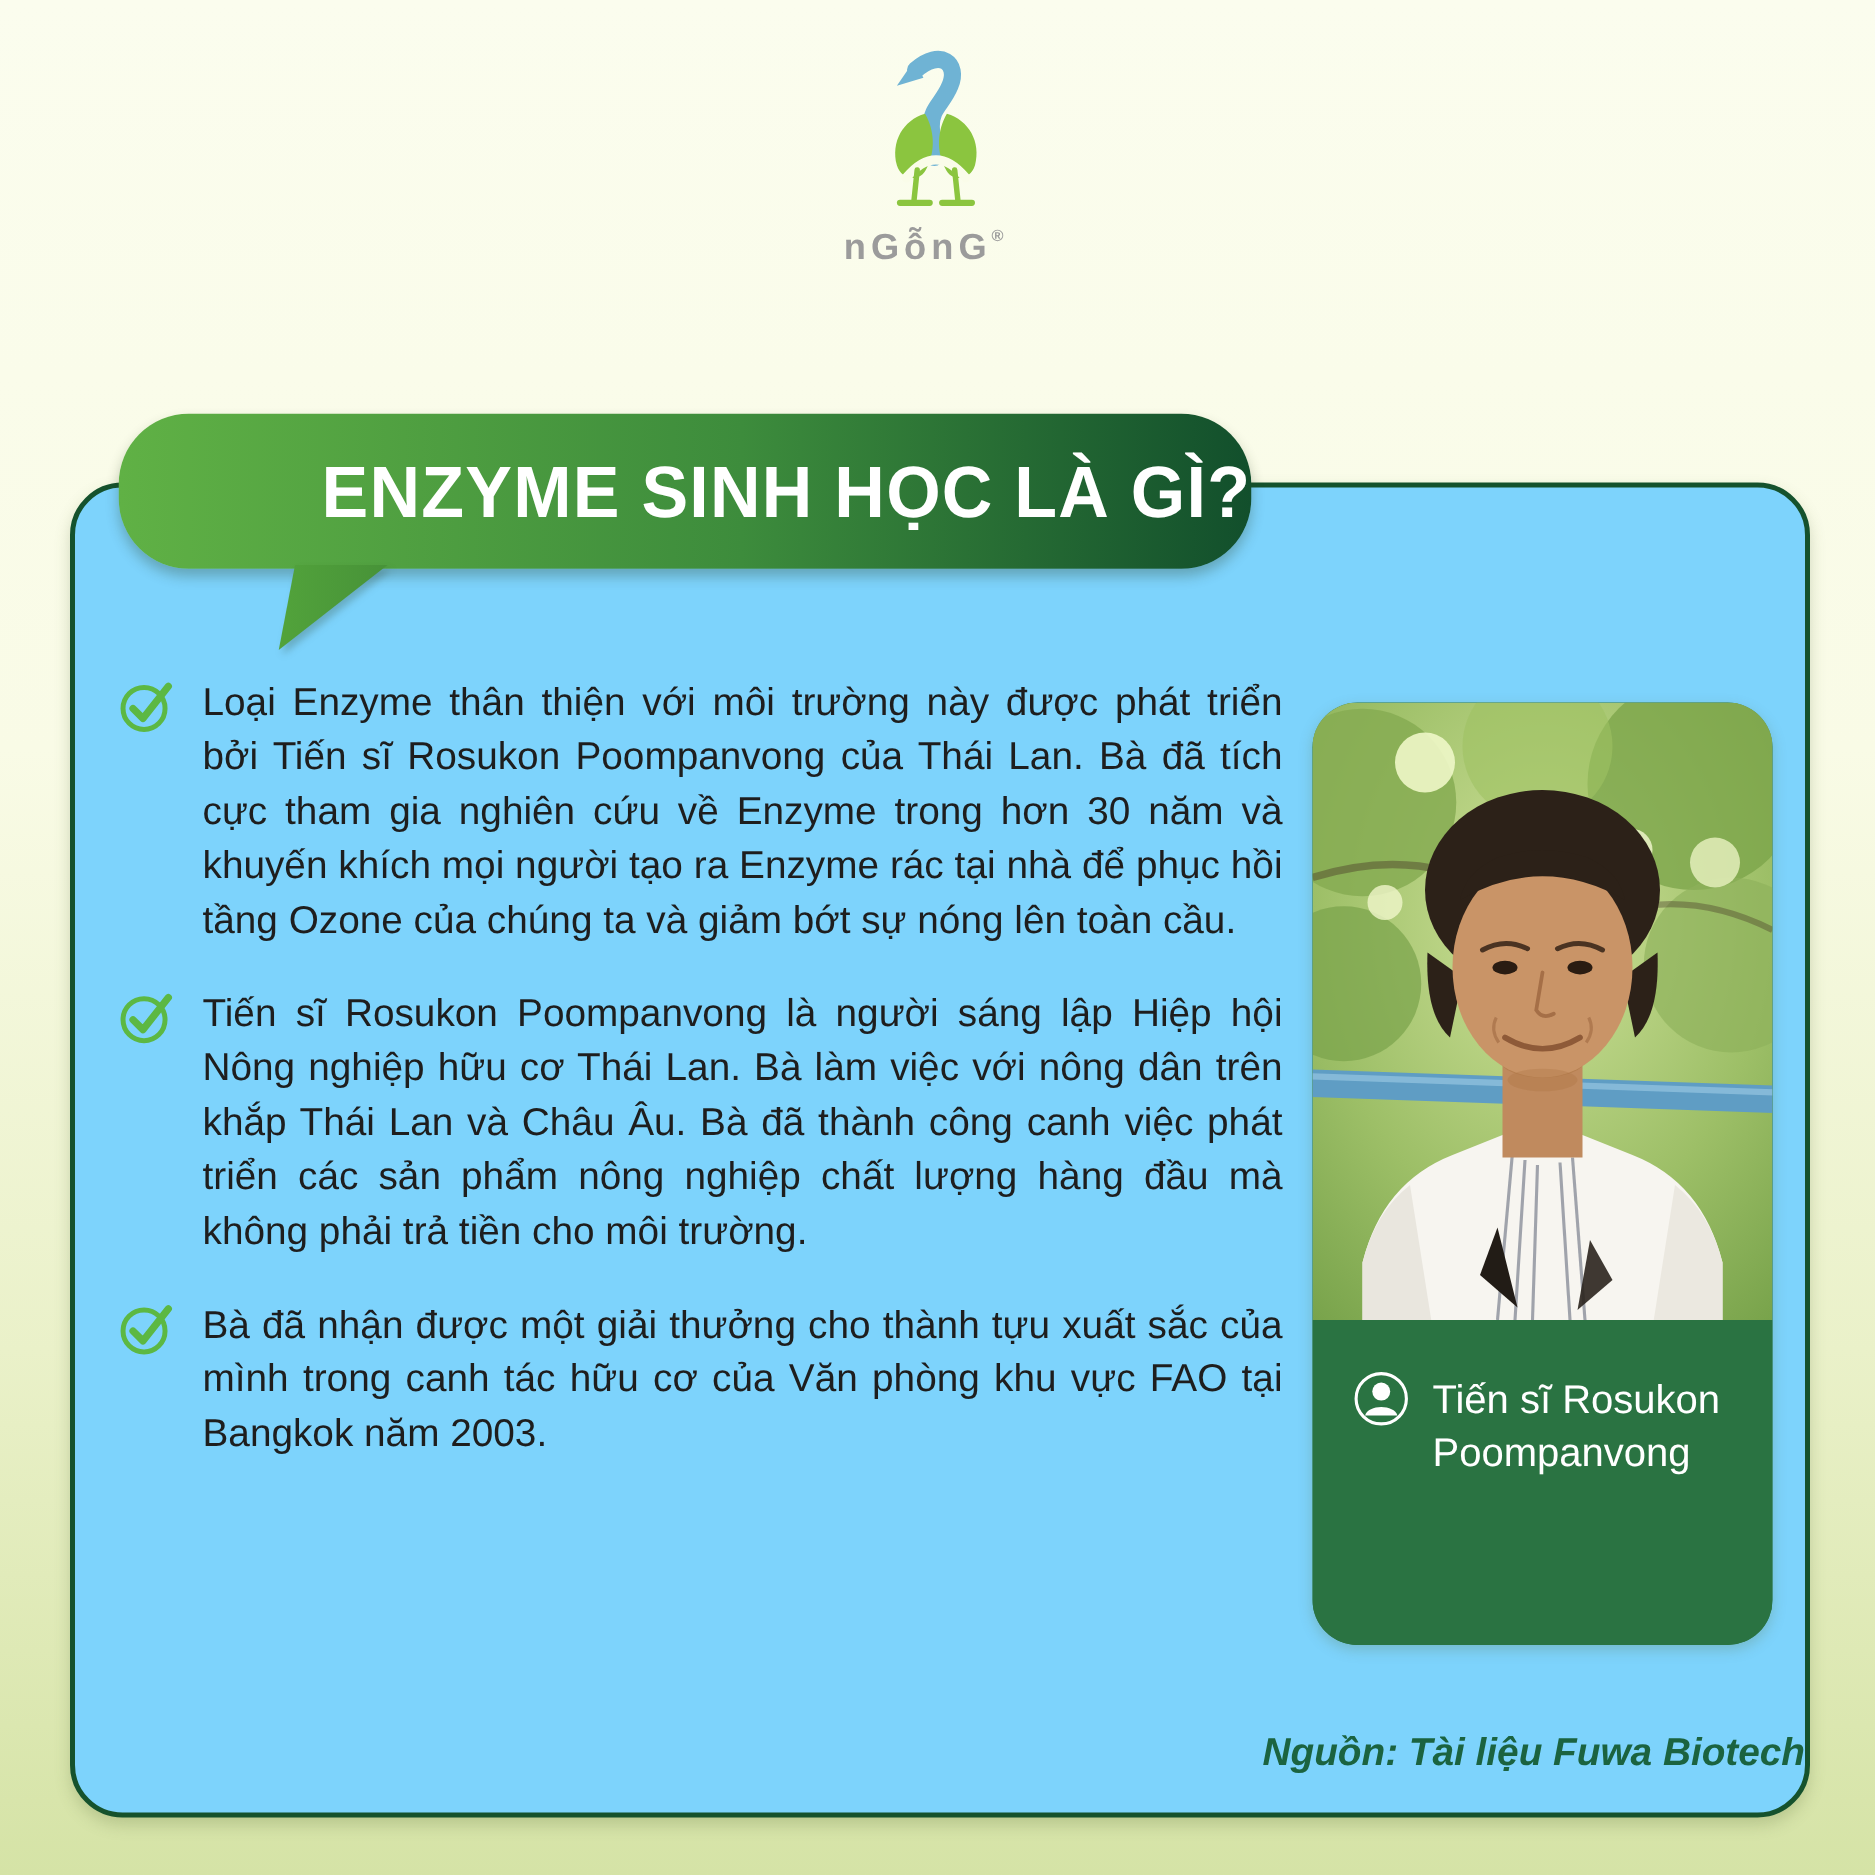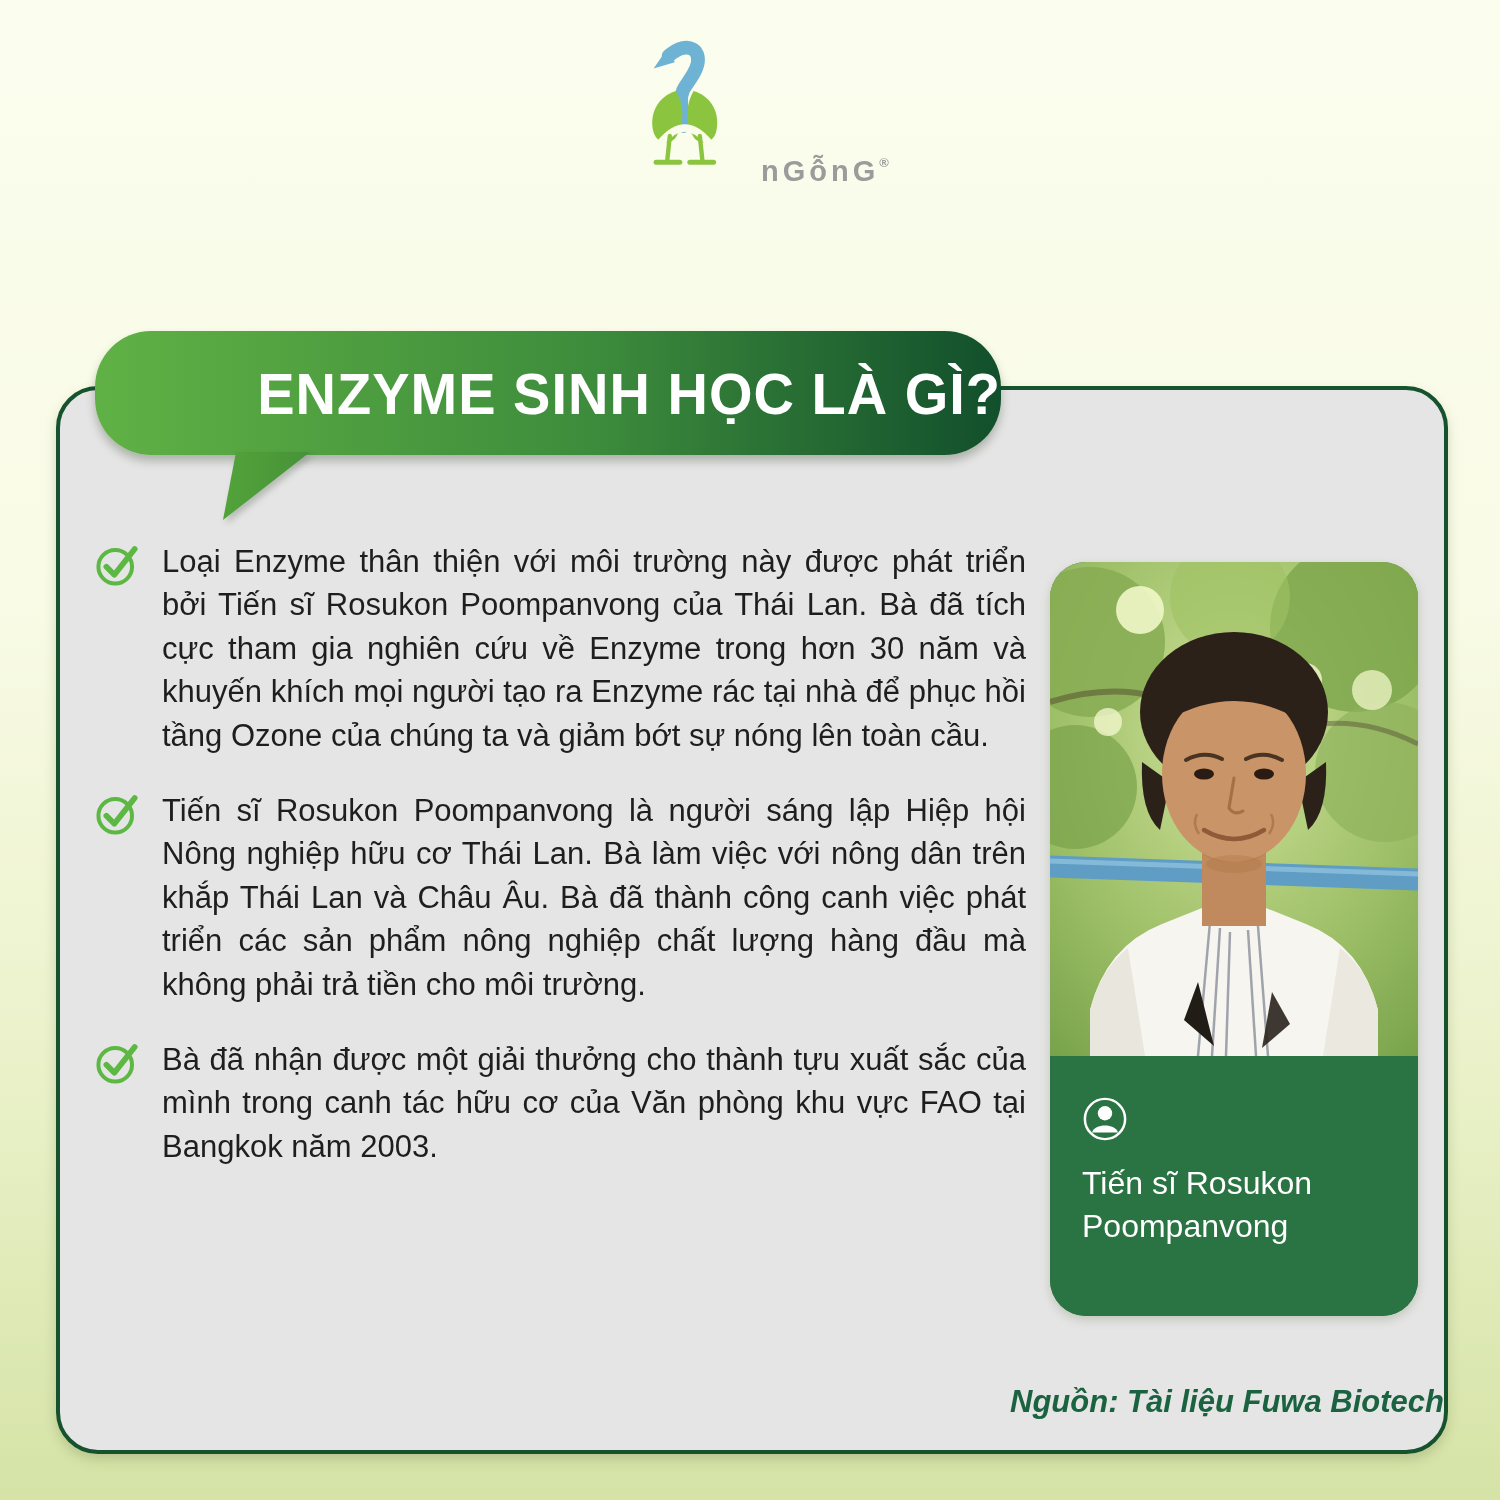--- a/index.html
+++ b/index.html
@@ -7,21 +7,21 @@
   body {
     position: relative;
     font-family: "Liberation Sans", sans-serif;
     background: linear-gradient(180deg, #fbfdee 0%, #f9fbe6 40%, #eaf1c9 72%, #d5e3a6 100%);
     overflow: hidden;
   }
 
   
   .logo {
     position: absolute; top: 36px; left: 50%; transform: translateX(-50%);
-    display: flex; flex-direction: row; align-items: flex-end; z-index: 2;
+    display: flex; flex-direction: column; align-items: flex-start; z-index: 2;
   }
   .logo-bird { width: 150px; height: 150px; display: block; }
   .logo-word {
     margin-top: -4px;
     font-size: 29px; font-weight: bold; letter-spacing: 4px;
     color: #9b9b9b; line-height: 1;
   }
   .logo-word sup { font-size: 13px; letter-spacing: 0; vertical-align: 14px; }
 
   
@@ -36,21 +36,21 @@
   .bubble-title {
     color: #ffffff; font-size: 56px; font-weight: 800; letter-spacing: 1px;
     white-space: nowrap; transform: scaleY(1.04);
   }
   .bubble-tail { position: absolute; left: 222px; top: 451px; z-index: 3;
     filter: drop-shadow(3px 4px 3px rgba(40,60,30,0.25)); }
 
   
   .card {
     position: absolute; left: 56px; top: 386px; width: 1392px; height: 1068px;
-    background: #e5e5e5; border: 4px solid #15522d; border-radius: 42px;
+    background: #7dd3fc; border: 4px solid #15522d; border-radius: 42px;
     box-shadow: 0 6px 12px rgba(90,110,60,0.25);
     z-index: 1;
   }
 
   
   .text-col { position: absolute; left: 34px; top: 150px; width: 932px; }
   .bullet { display: flex; gap: 22px; margin-bottom: 32px; }
   .check-wrap { flex: 0 0 46px; width: 46px; height: 46px; margin-top: 2px; }
   .check-wrap svg { width: 46px; height: 46px; display: block; }
   .bullet p {
@@ -60,21 +60,21 @@
 
   
   .profile-card {
     position: absolute; left: 990px; top: 172px; width: 368px; height: 754px;
     border-radius: 36px; overflow: hidden;
     box-shadow: 0 4px 10px rgba(90,110,60,0.25);
     background: #2a7342;
   }
   .photo { width: 368px; height: 494px; display: block; }
   .profile-panel { height: 260px; background: #2a7342; padding: 40px 18px 0 32px; }
-  .profile-row { display: flex; gap: 18px; align-items: flex-start; margin-bottom: 16px; flex-direction: column; }
+  .profile-row { display: flex; gap: 18px; align-items: flex-start; margin-bottom: 16px; }
   .profile-row .p-icon { flex: 0 0 46px; width: 46px; height: 46px; }
   .p-icon svg { width: 46px; height: 46px; display: block; }
   .profile-row .p-text {
     color: #ffffff; font-size: 32px; line-height: 1.35; font-weight: 500;
     padding-top: 2px;
   }
 
   
   .source {
     position: absolute; left: 0; right: 0; bottom: 30px;

